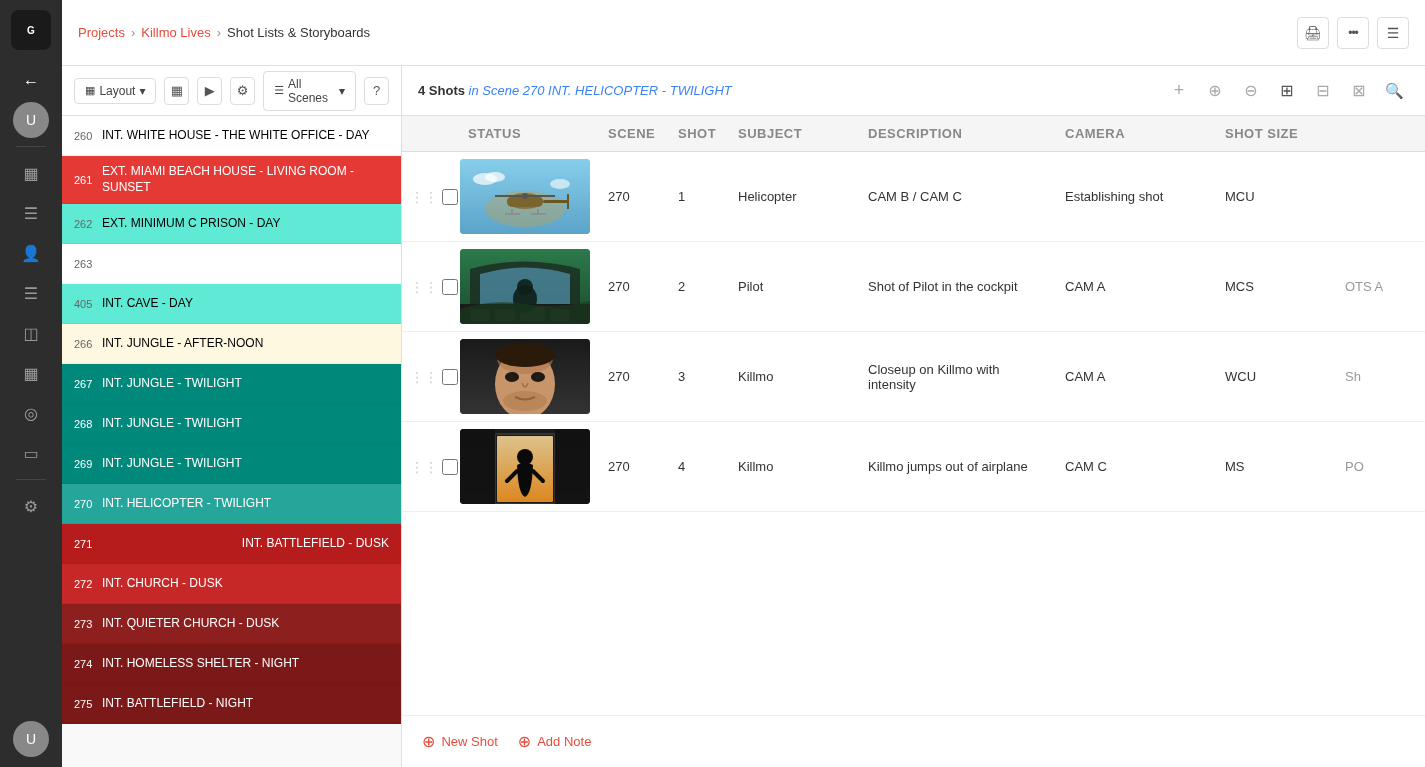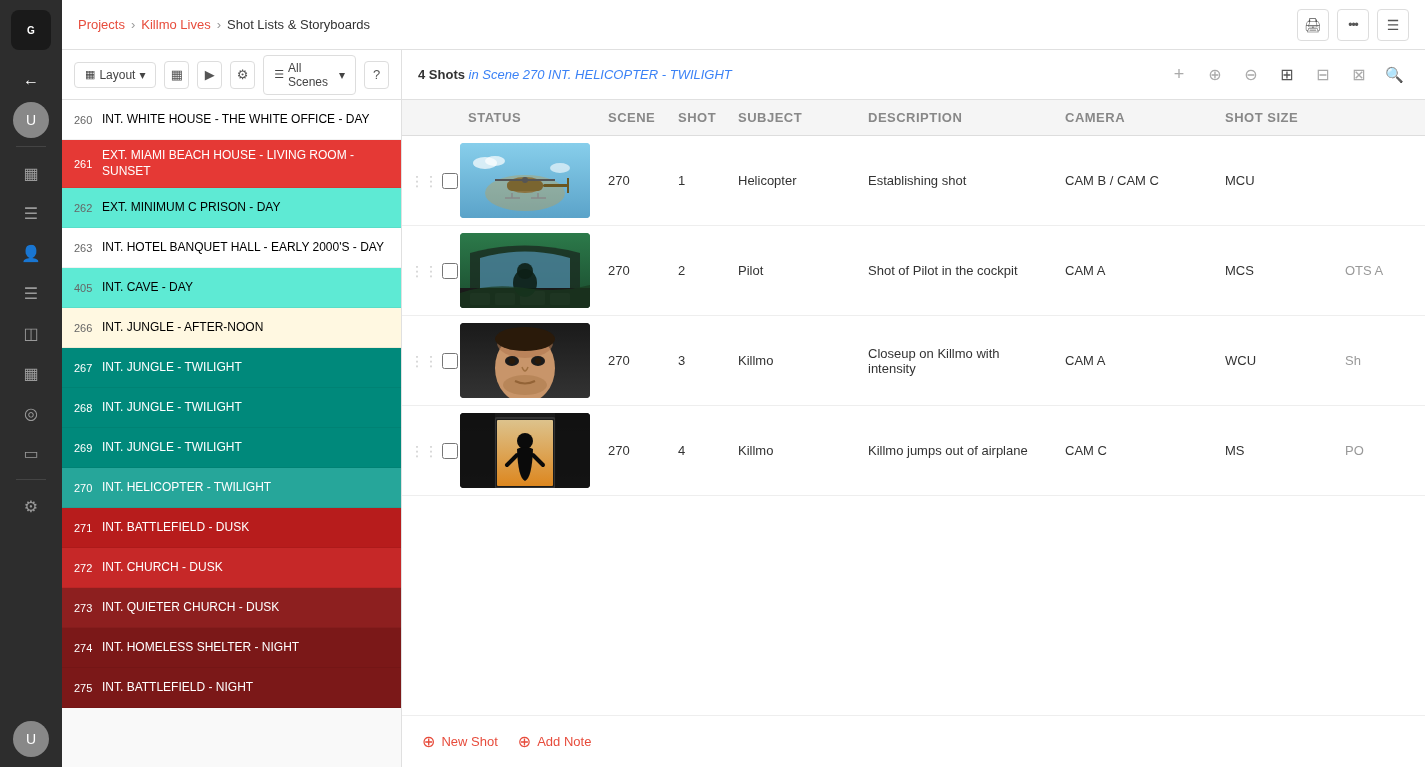--- a/index.html
+++ b/index.html
@@ -62,21 +62,21 @@
     
     .main-area {
       flex: 1;
       display: flex;
       flex-direction: column;
       overflow: hidden;
     }
 
     
     .top-bar {
-      height: 50px;
+      height: 66px;
       background: white;
       border-bottom: 1px solid #e0e0e0;
       display: flex;
       align-items: center;
       padding: 0 16px;
       gap: 8px;
     }
     .breadcrumb {
       display: flex;
       align-items: center;
@@ -295,21 +295,21 @@
     .scene-white { background: white; }
     .scene-yellow-light { background: #5eead4; }
     .scene-green-light { background: #e8f5e9; }
     .scene-red-active { background: #e53935; color: white; }
     .scene-red-active .scene-num, .scene-red-active .scene-label { color: white; }
     .scene-teal { background: #00897b; color: white; }
     .scene-teal .scene-num, .scene-teal .scene-label { color: white; }
     .scene-teal-active { background: #26a69a; color: white; }
     .scene-teal-active .scene-num, .scene-teal-active .scene-label { color: white; }
     .scene-yellow-medium { background: #fff8e1; }
-    .scene-red-dusk { background: #b71c1c; color: white; }
+    .scene-red-dusk { background: #b71c1c; color: white; justify-content: space-between; }
     .scene-red-dusk .scene-num, .scene-red-dusk .scene-label { color: white; }
     .scene-red-medium { background: #c62828; color: white; }
     .scene-red-medium .scene-num, .scene-red-medium .scene-label { color: white; }
     .scene-red-dark { background: #8d1f1f; color: white; }
     .scene-red-dark .scene-num, .scene-red-dark .scene-label { color: white; }
     .scene-dark-red { background: #7b1818; color: white; }
     .scene-dark-red .scene-num, .scene-dark-red .scene-label { color: white; }
 
     
     .thumb-heli { background: linear-gradient(180deg, #87ceeb 60%, #5ba3c9 100%); display:flex; align-items:center; justify-content:center; }
@@ -430,21 +430,20 @@
           <div class="scene-item scene-red-active">
       <span class="scene-num">261</span>
       <span class="scene-label">EXT. MIAMI BEACH HOUSE - LIVING ROOM - SUNSET</span>
     </div>
           <div class="scene-item scene-yellow-light">
       <span class="scene-num">262</span>
       <span class="scene-label">EXT. MINIMUM C PRISON - DAY</span>
     </div>
           <div class="scene-item scene-white">
       <span class="scene-num">263</span>
-      <span class="scene-label">INT. HOTEL BANQUET HALL - EARLY 2000'S - DAY</span>
     </div>
           <div class="scene-item scene-yellow-light">
       <span class="scene-num">405</span>
       <span class="scene-label">INT. CAVE - DAY</span>
     </div>
           <div class="scene-item scene-yellow-medium">
       <span class="scene-num">266</span>
       <span class="scene-label">INT. JUNGLE - AFTER-NOON</span>
     </div>
           <div class="scene-item scene-teal">
@@ -566,22 +565,22 @@
       <line x1="71" y1="55" x2="86" y2="55" stroke="#888" stroke-width="1.5"></line>
 
       <ellipse cx="25" cy="20" rx="12" ry="6" fill="white" opacity="0.7"></ellipse>
       <ellipse cx="35" cy="18" rx="10" ry="5" fill="white" opacity="0.7"></ellipse>
       <ellipse cx="100" cy="25" rx="10" ry="5" fill="white" opacity="0.6"></ellipse>
     </svg>
       </div>
       <div class="shot-cell">270</div>
       <div class="shot-cell">1</div>
       <div class="shot-cell">Helicopter</div>
+      <div class="shot-cell">CAM B / CAM C</div>
       <div class="shot-cell">Establishing shot</div>
-      <div class="shot-cell">CAM B / CAM C</div>
       <div class="shot-cell">MCU</div>
       <div class="shot-cell shot-cell-muted"></div>
     </div>
             <div class="shot-row">
       <div class="shot-row-controls">
         <span class="shot-drag-handle">⋮⋮</span>
         <input type="checkbox" class="shot-checkbox" style="">
       </div>
       <div class="shot-thumbnail thumb-cockpit">
         <svg width="130" height="75" viewBox="0 0 130 75" xmlns="http://www.w3.org/2000/svg">

